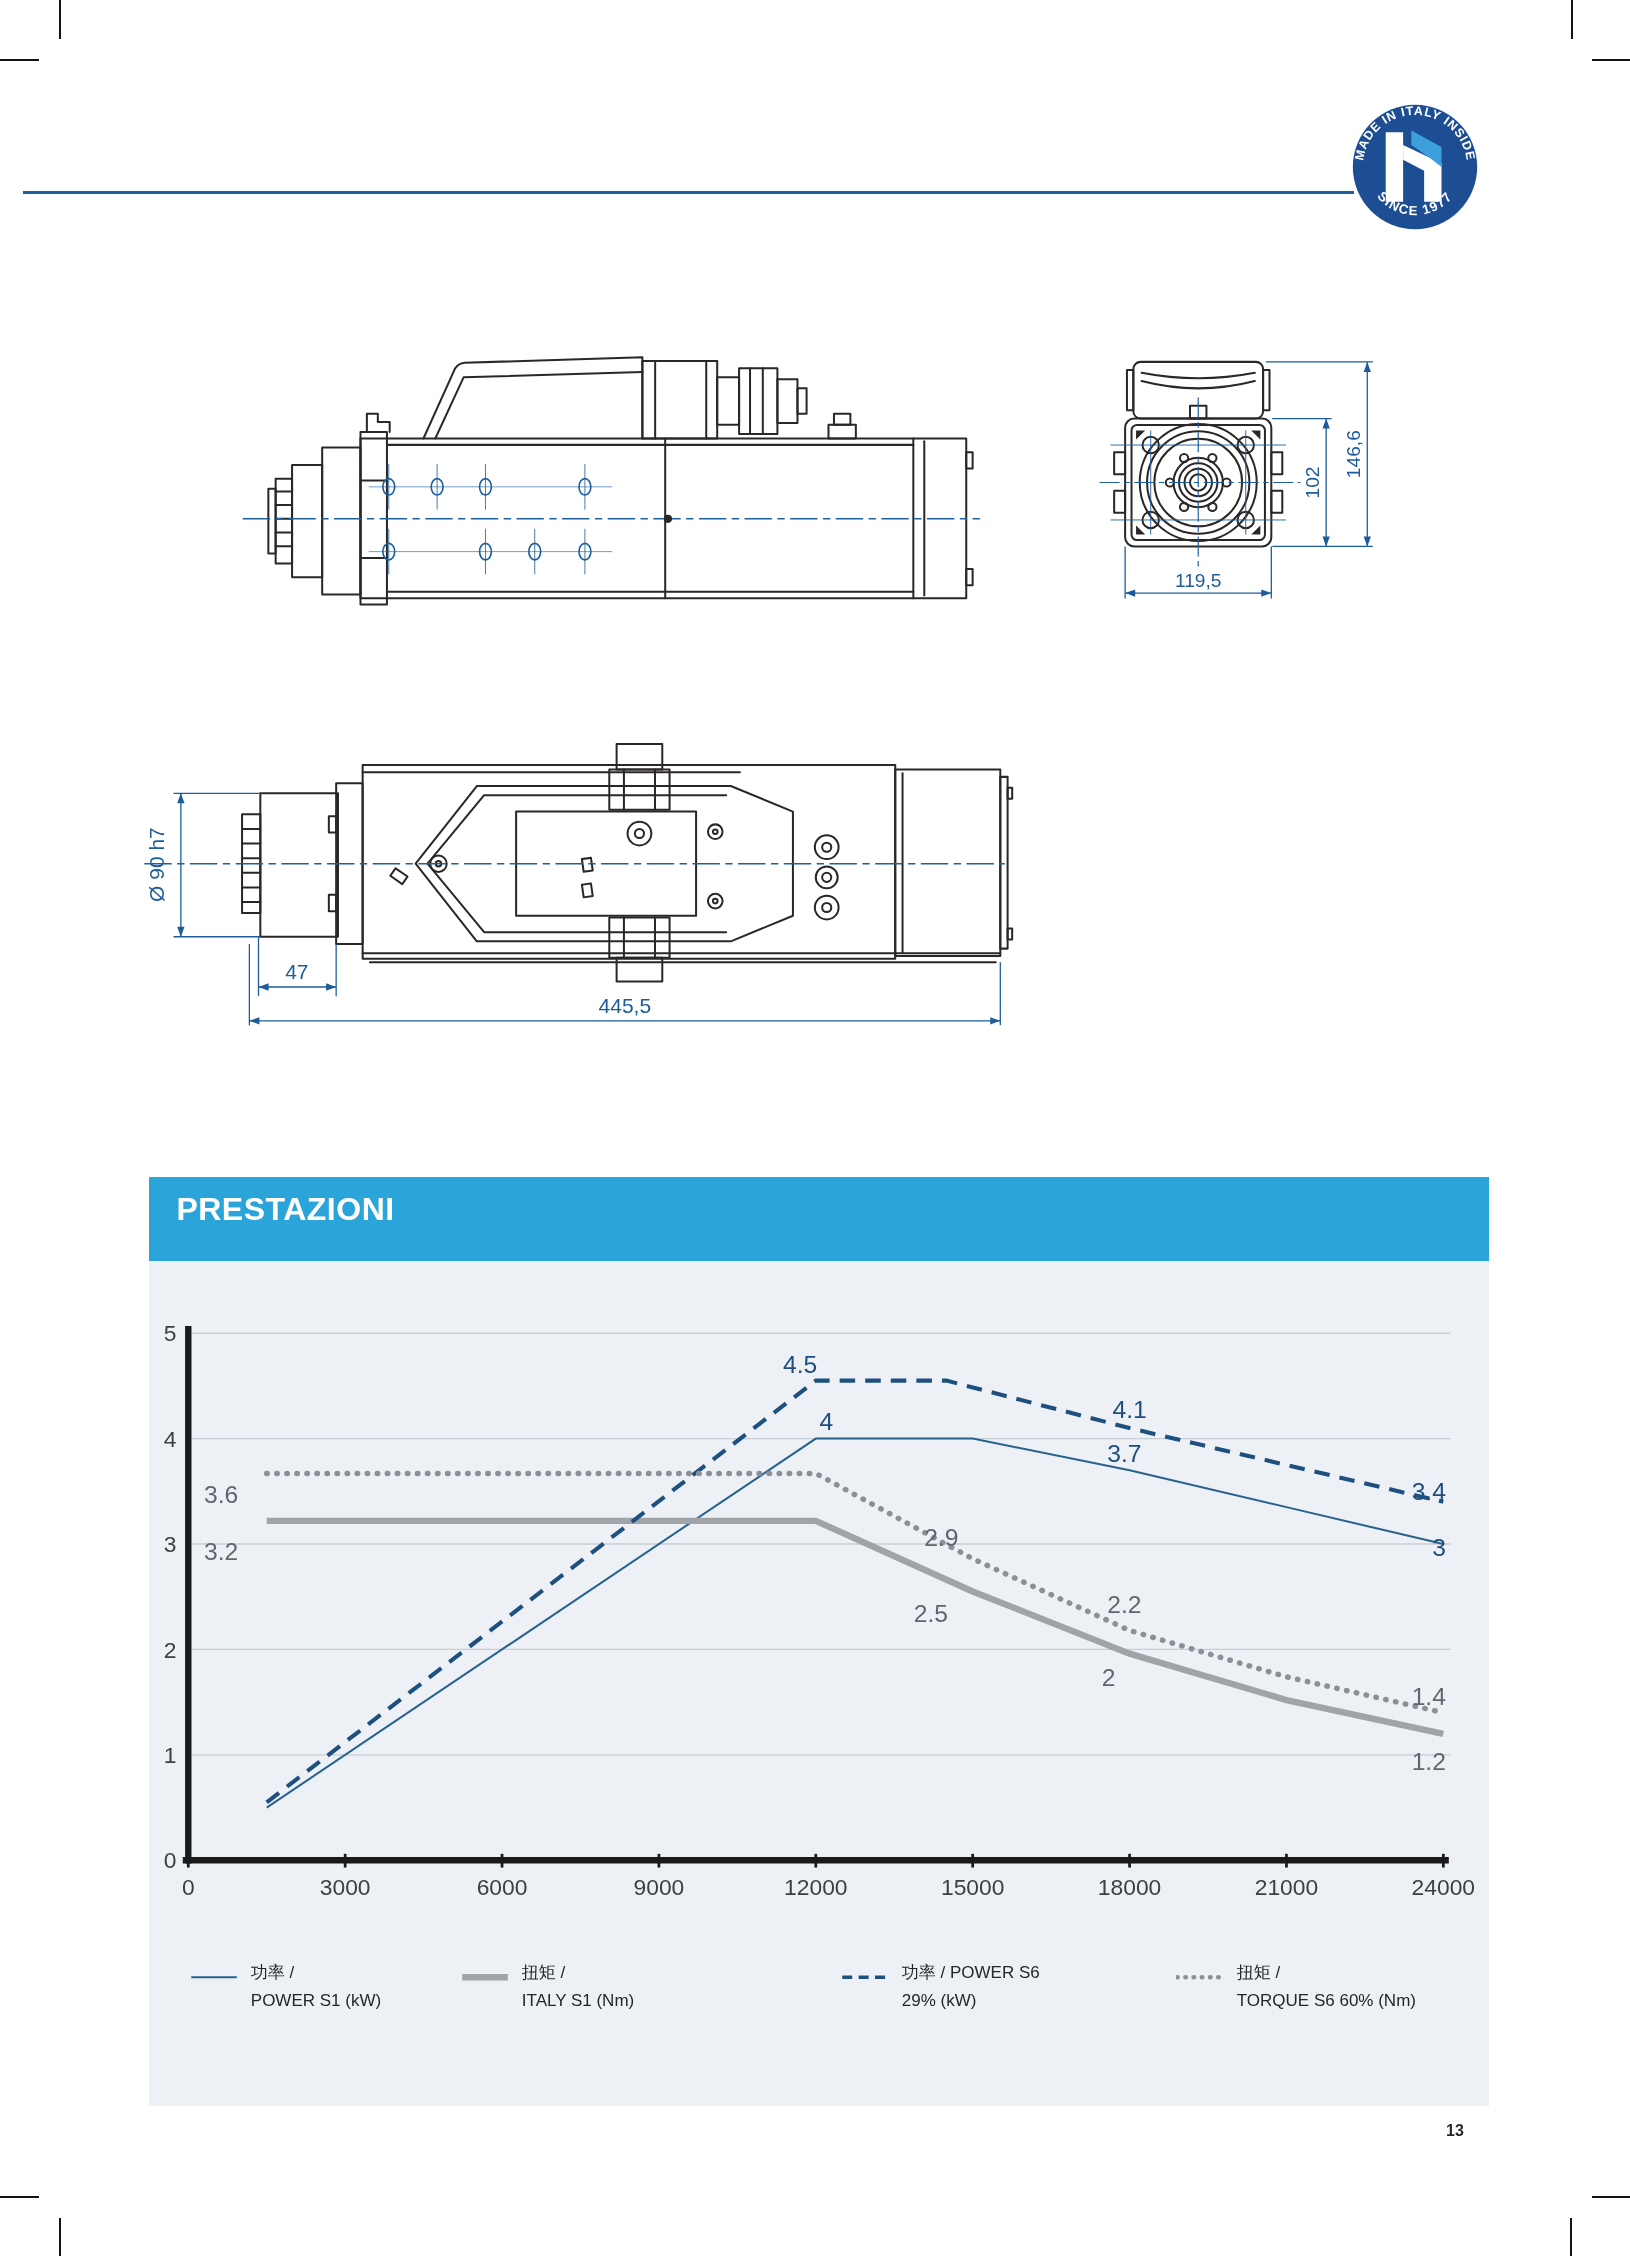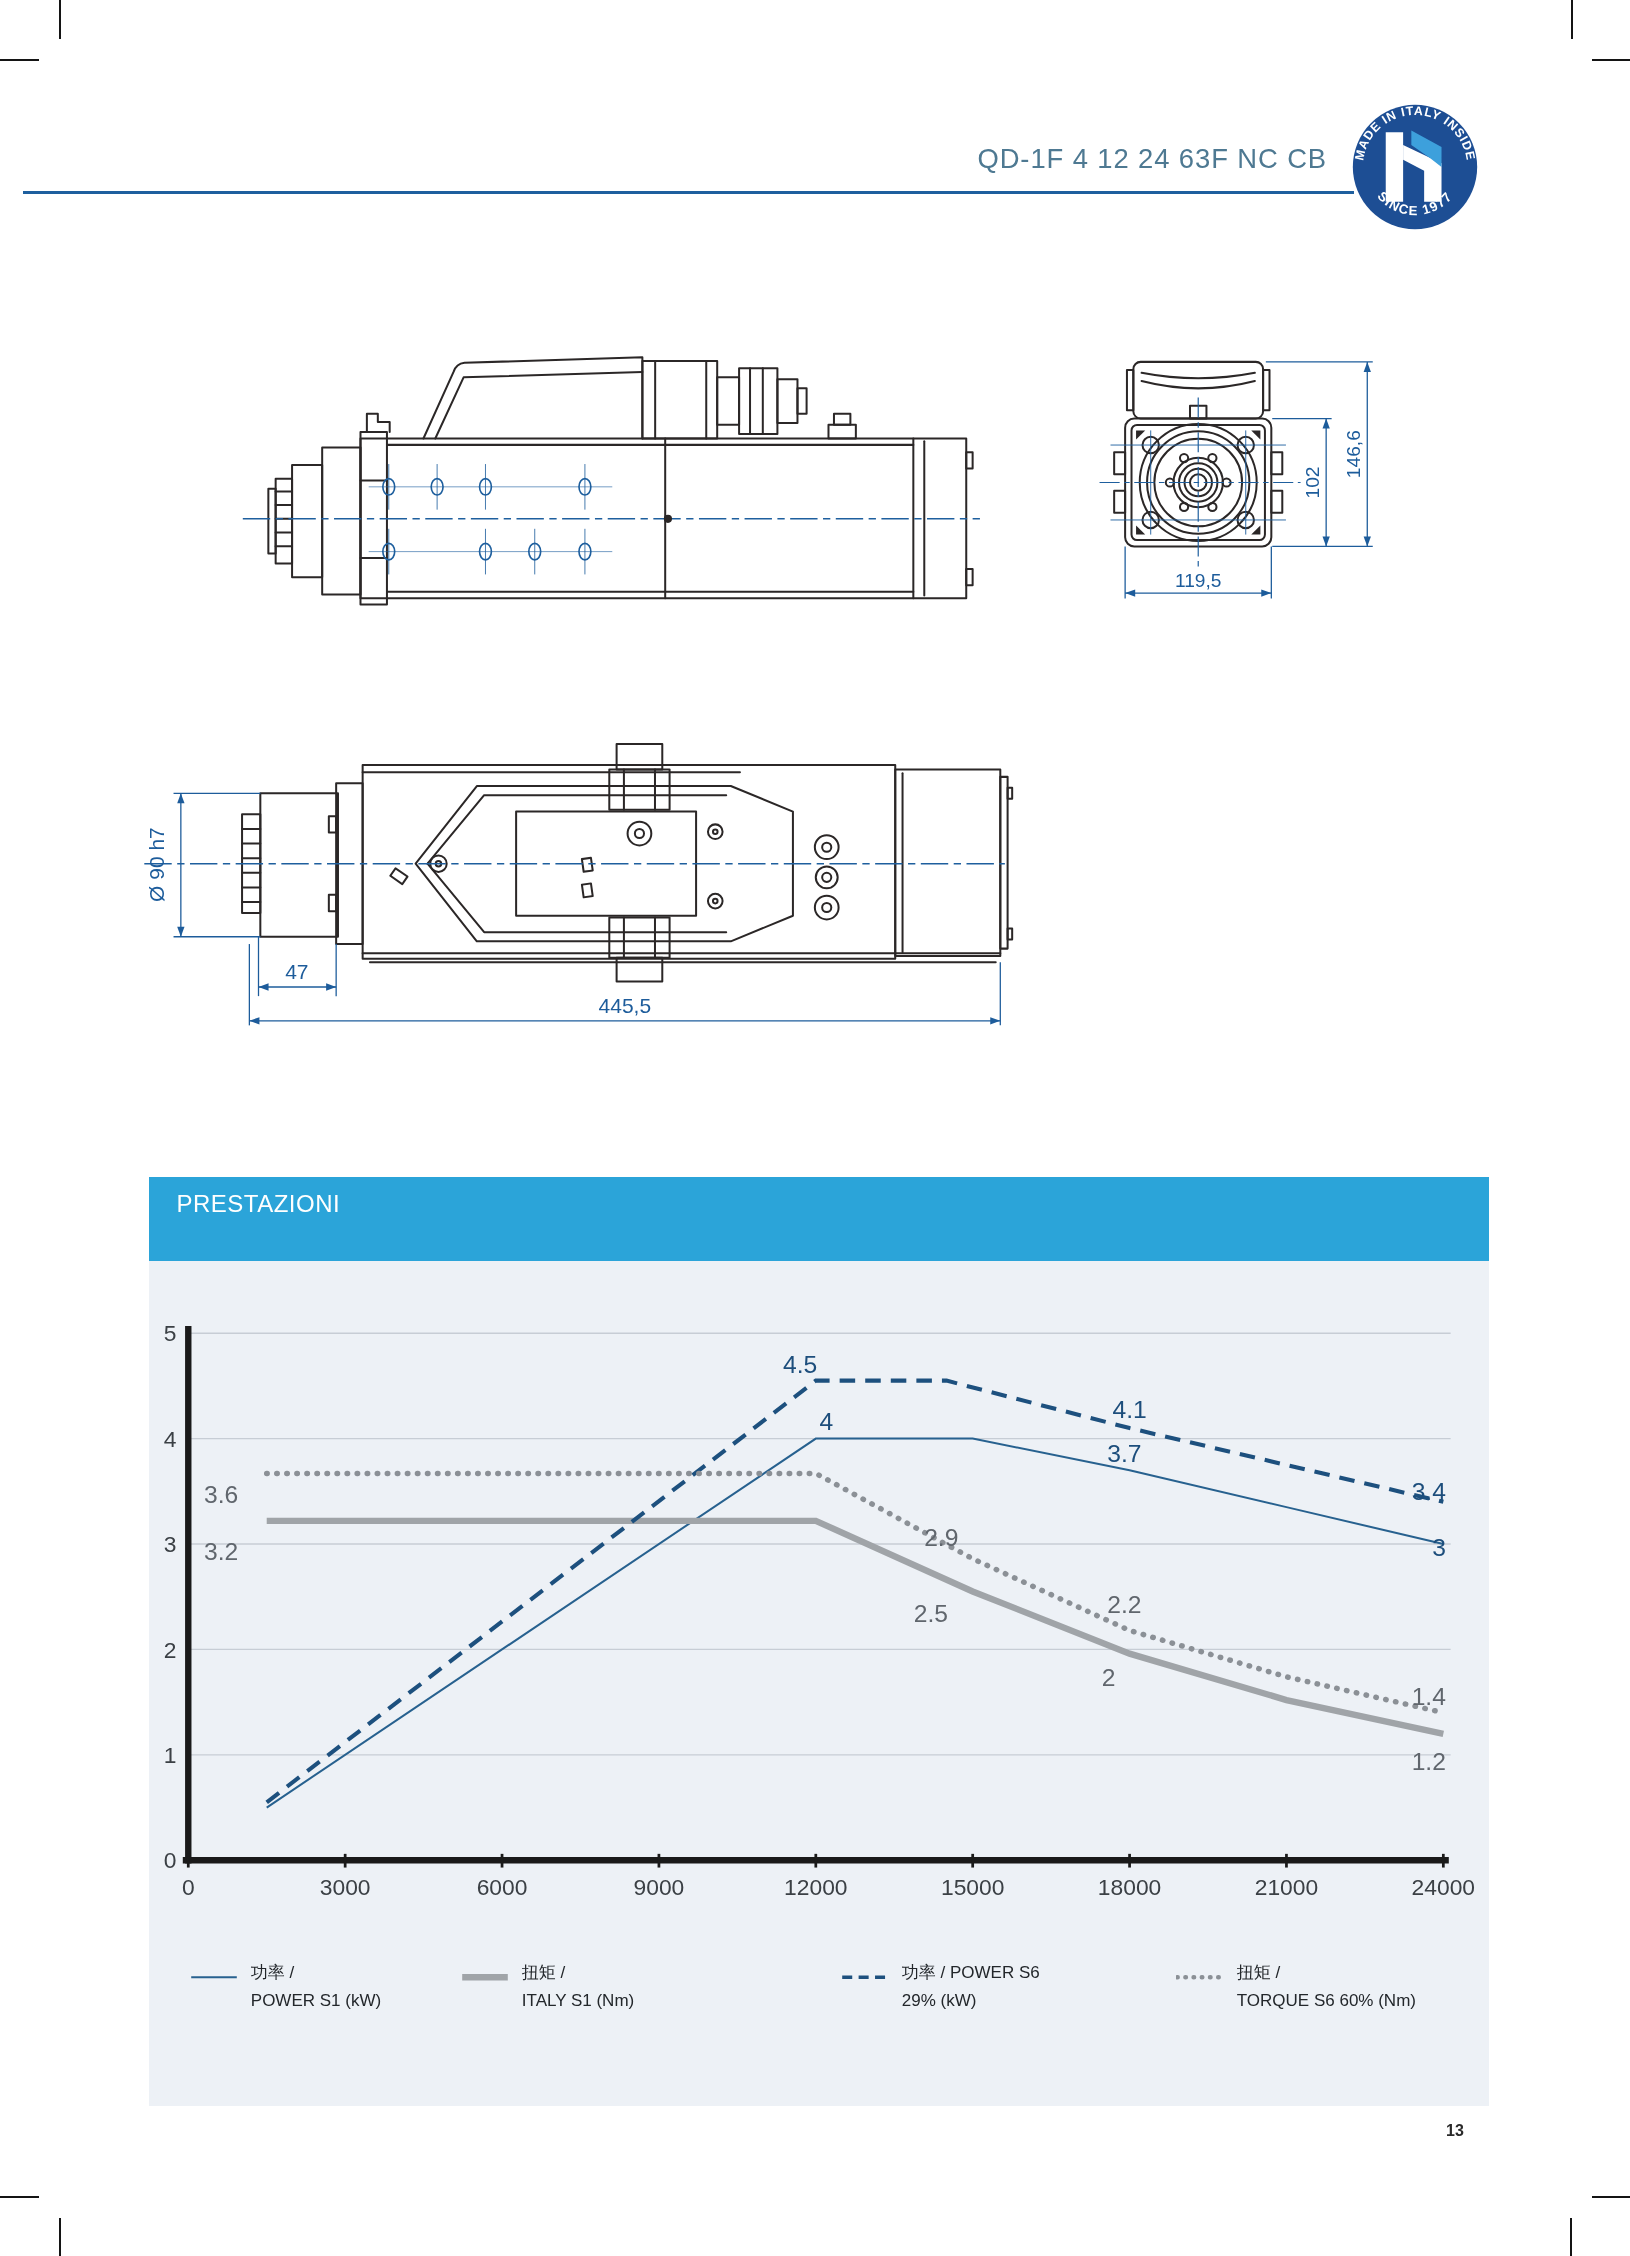--- a/index.html
+++ b/index.html
@@ -23,21 +23,21 @@
   .bluec{stroke:#1e5f9e;fill:none;}
   .dim{stroke:#1d5c9b;fill:none;stroke-width:1.4;}
   .dim-arrow{fill:#1d5c9b;stroke:none;}
   .dim-text{fill:#1d5c9b;font-size:23px;stroke:none;font-family:"Liberation Sans",sans-serif;}
   .dim-text-sm{fill:#1d5c9b;font-size:21px;stroke:none;font-family:"Liberation Sans",sans-serif;}
 
   
   .panel{position:absolute;left:149px;top:1177px;width:1340px;height:929px;background:#edf1f6;}
   .panel-banner{position:absolute;left:0;top:0;width:100%;height:84px;background:#2ba4d9;
        box-sizing:border-box;padding:12px 0 0 27.4px;color:#fff;}
-  .panel-title{font-size:24px;font-weight:normal;letter-spacing:0.5px;line-height:1.25;}
+  .panel-title{font-size:32px;font-weight:bold;letter-spacing:0.5px;line-height:1.25;}
   .panel-subtitle{font-size:23px;color:rgba(255,255,255,.55);line-height:1.25;}
   .chart-svg{position:absolute;left:0;top:84px;width:1340px;height:845px;}
 
   .grid{stroke:#c7cdd5;stroke-width:1.5;}
   .axis{stroke:#1a1a1a;stroke-width:7;}
   .tick{stroke:#1a1a1a;stroke-width:3;}
   .ticklabel{fill:#3b4045;font-size:25px;font-family:"Liberation Sans",sans-serif;}
   .s-solid-thin{fill:none;stroke:#27618f;stroke-width:2.2;}
   .s-solid-thick{fill:none;stroke:#a0a4a8;stroke-width:7;}
   .s-dashed{fill:none;stroke:#1d507e;stroke-width:4.5;stroke-dasharray:17 11;}
@@ -64,21 +64,20 @@
 
   <div class="cropmark" style="left:59px;top:0;width:1.8px;height:39px;"></div>
   <div class="cropmark" style="left:0;top:59px;width:39px;height:1.8px;"></div>
   <div class="cropmark" style="left:1571px;top:0;width:1.8px;height:39px;"></div>
   <div class="cropmark" style="left:1592px;top:59px;width:39px;height:1.8px;"></div>
   <div class="cropmark" style="left:59px;top:2218px;width:1.8px;height:39px;"></div>
   <div class="cropmark" style="left:0;top:2196px;width:39px;height:1.8px;"></div>
   <div class="cropmark" style="left:1570px;top:2218px;width:1.8px;height:39px;"></div>
   <div class="cropmark" style="left:1592px;top:2196px;width:39px;height:1.8px;"></div>
 
-  <div class="header-model">QD-1F 4 12 24 63F NC CB</div>
   <div class="header-rule"></div>
 
   <svg class="badge" viewBox="-70 -70 140 140">
     <circle cx="0" cy="0" r="68" fill="#1d4e94"></circle>
     <defs>
       <path id="arcTop" d="M -45,35 A 57,57 0 1 1 45,35" fill="none"></path>
       <path id="arcBottom" d="M -47,24 A 52.8,52.8 0 0 0 47,24" fill="none"></path>
     </defs>
     <text font-size="13.5" letter-spacing="1">
       <textPath href="#arcTop" startOffset="50%" text-anchor="middle">MADE IN ITALY INSIDE</textPath>

